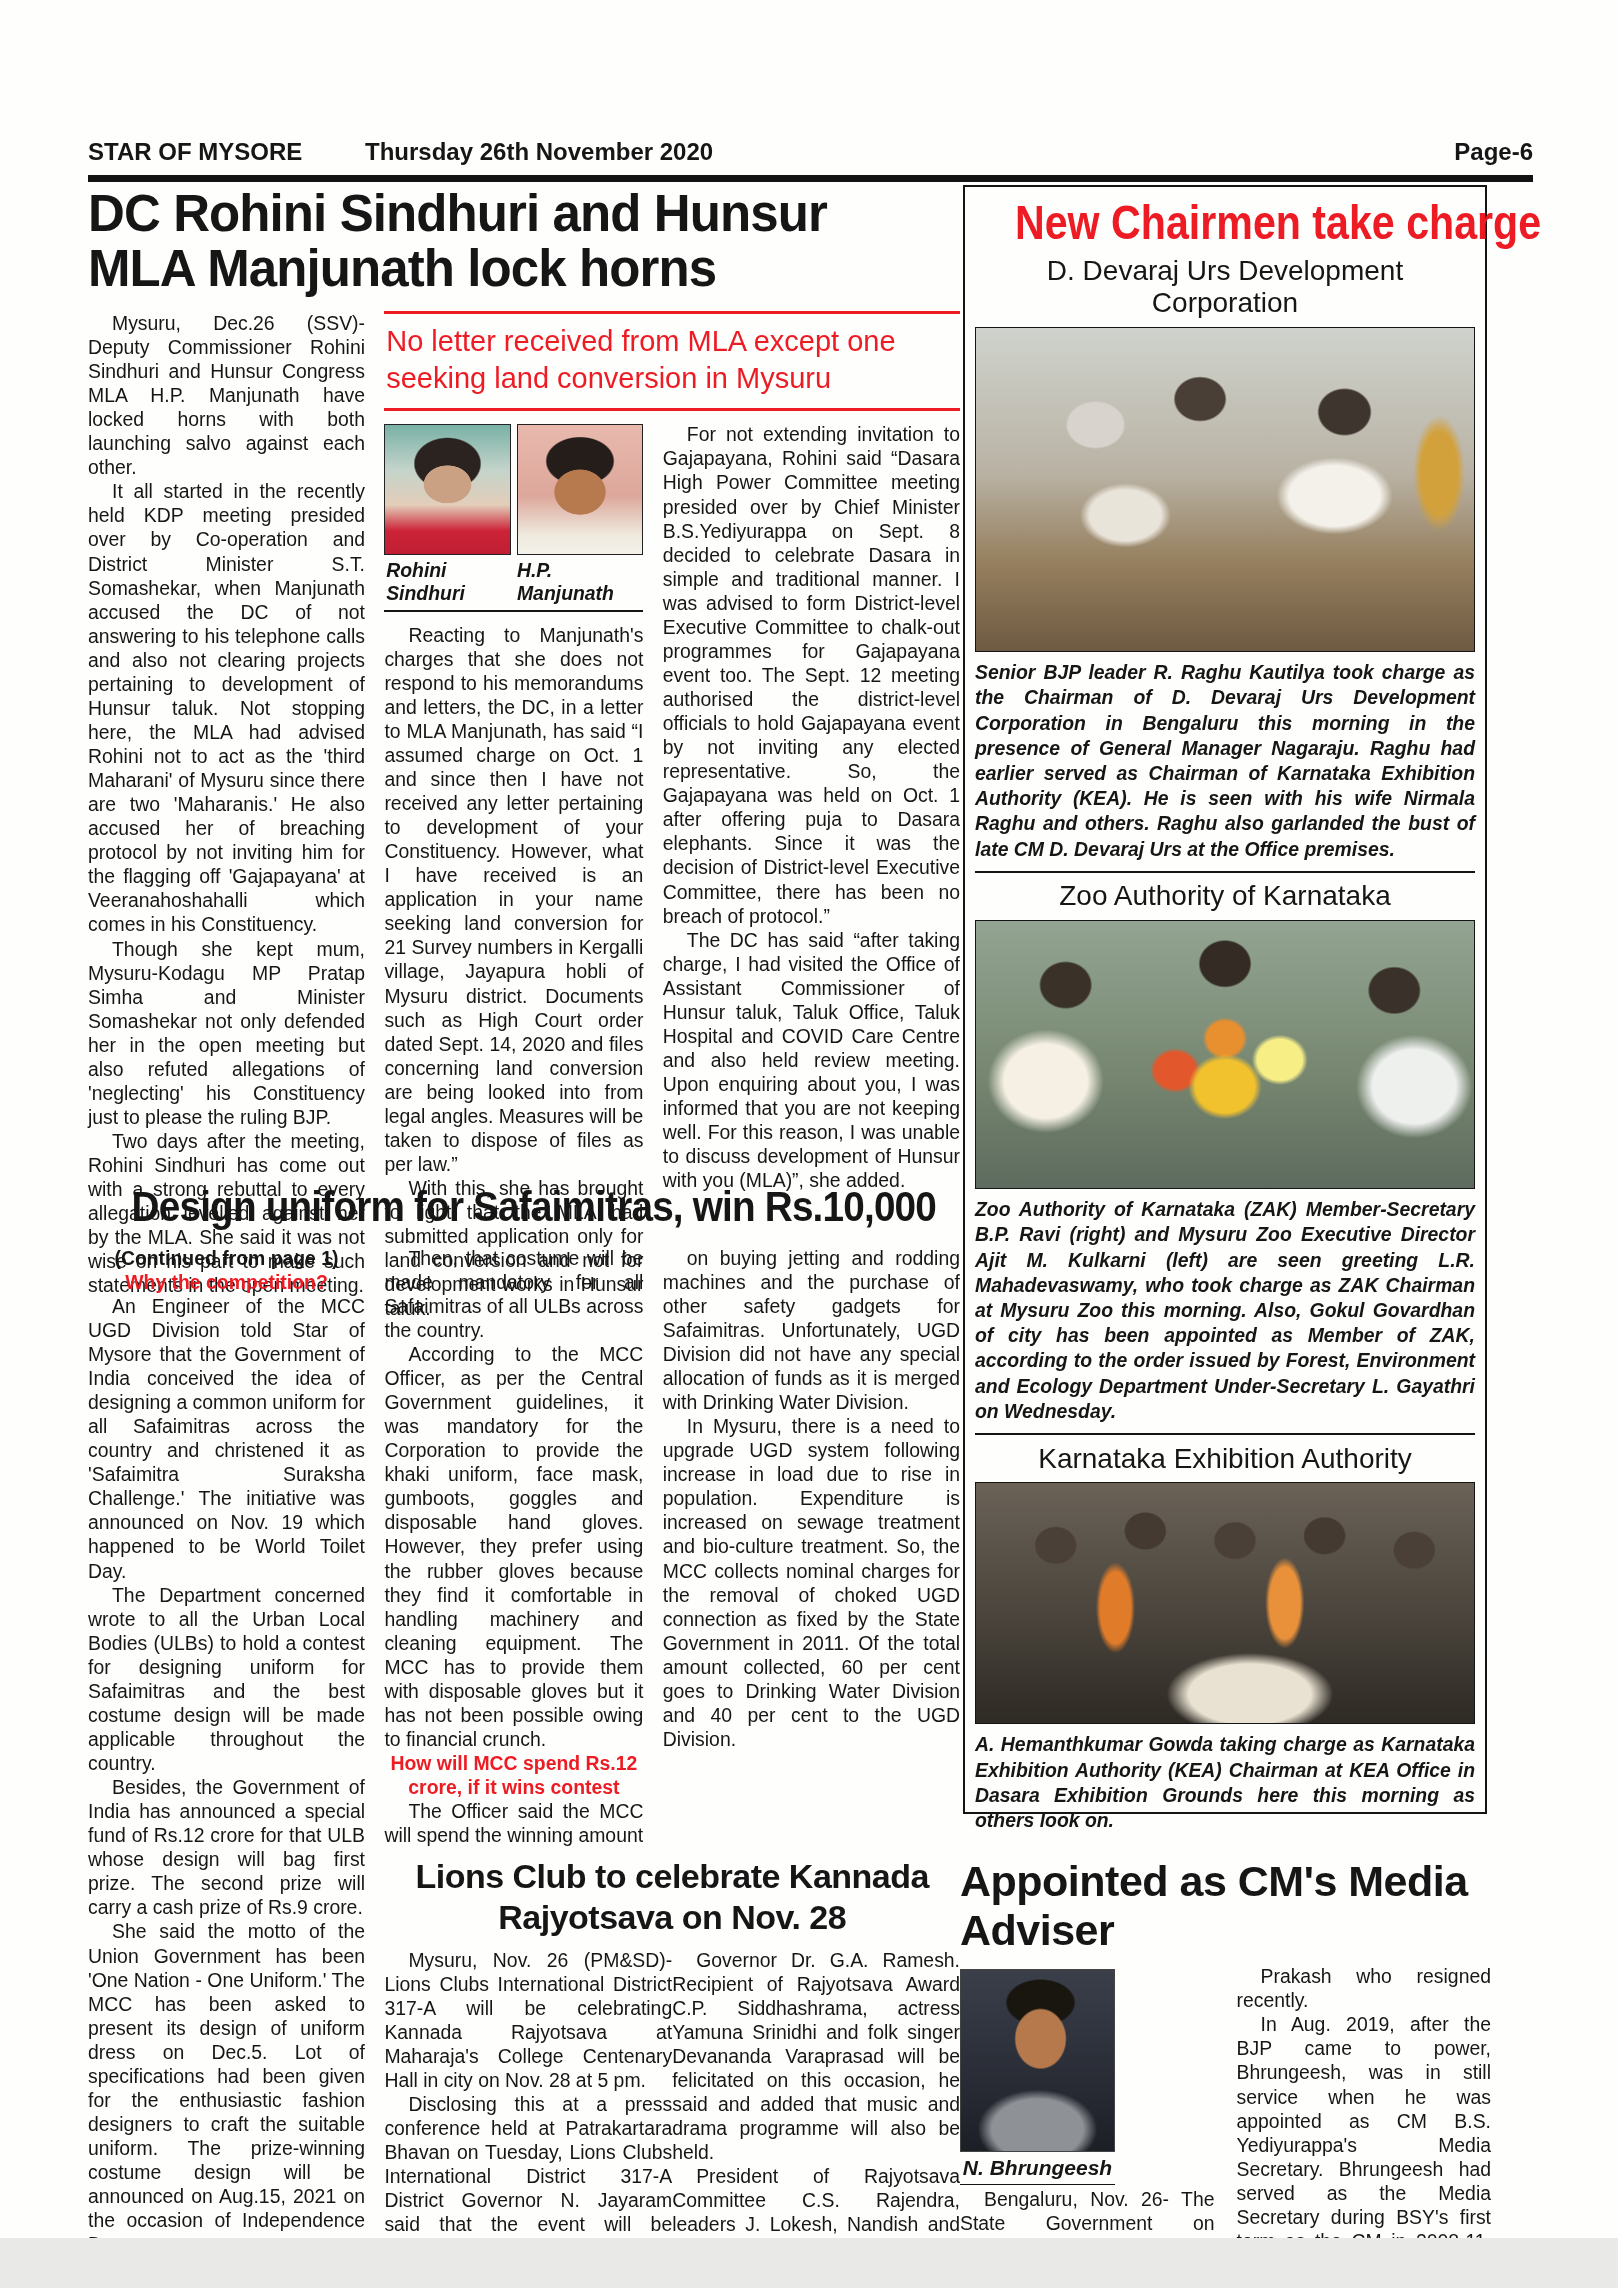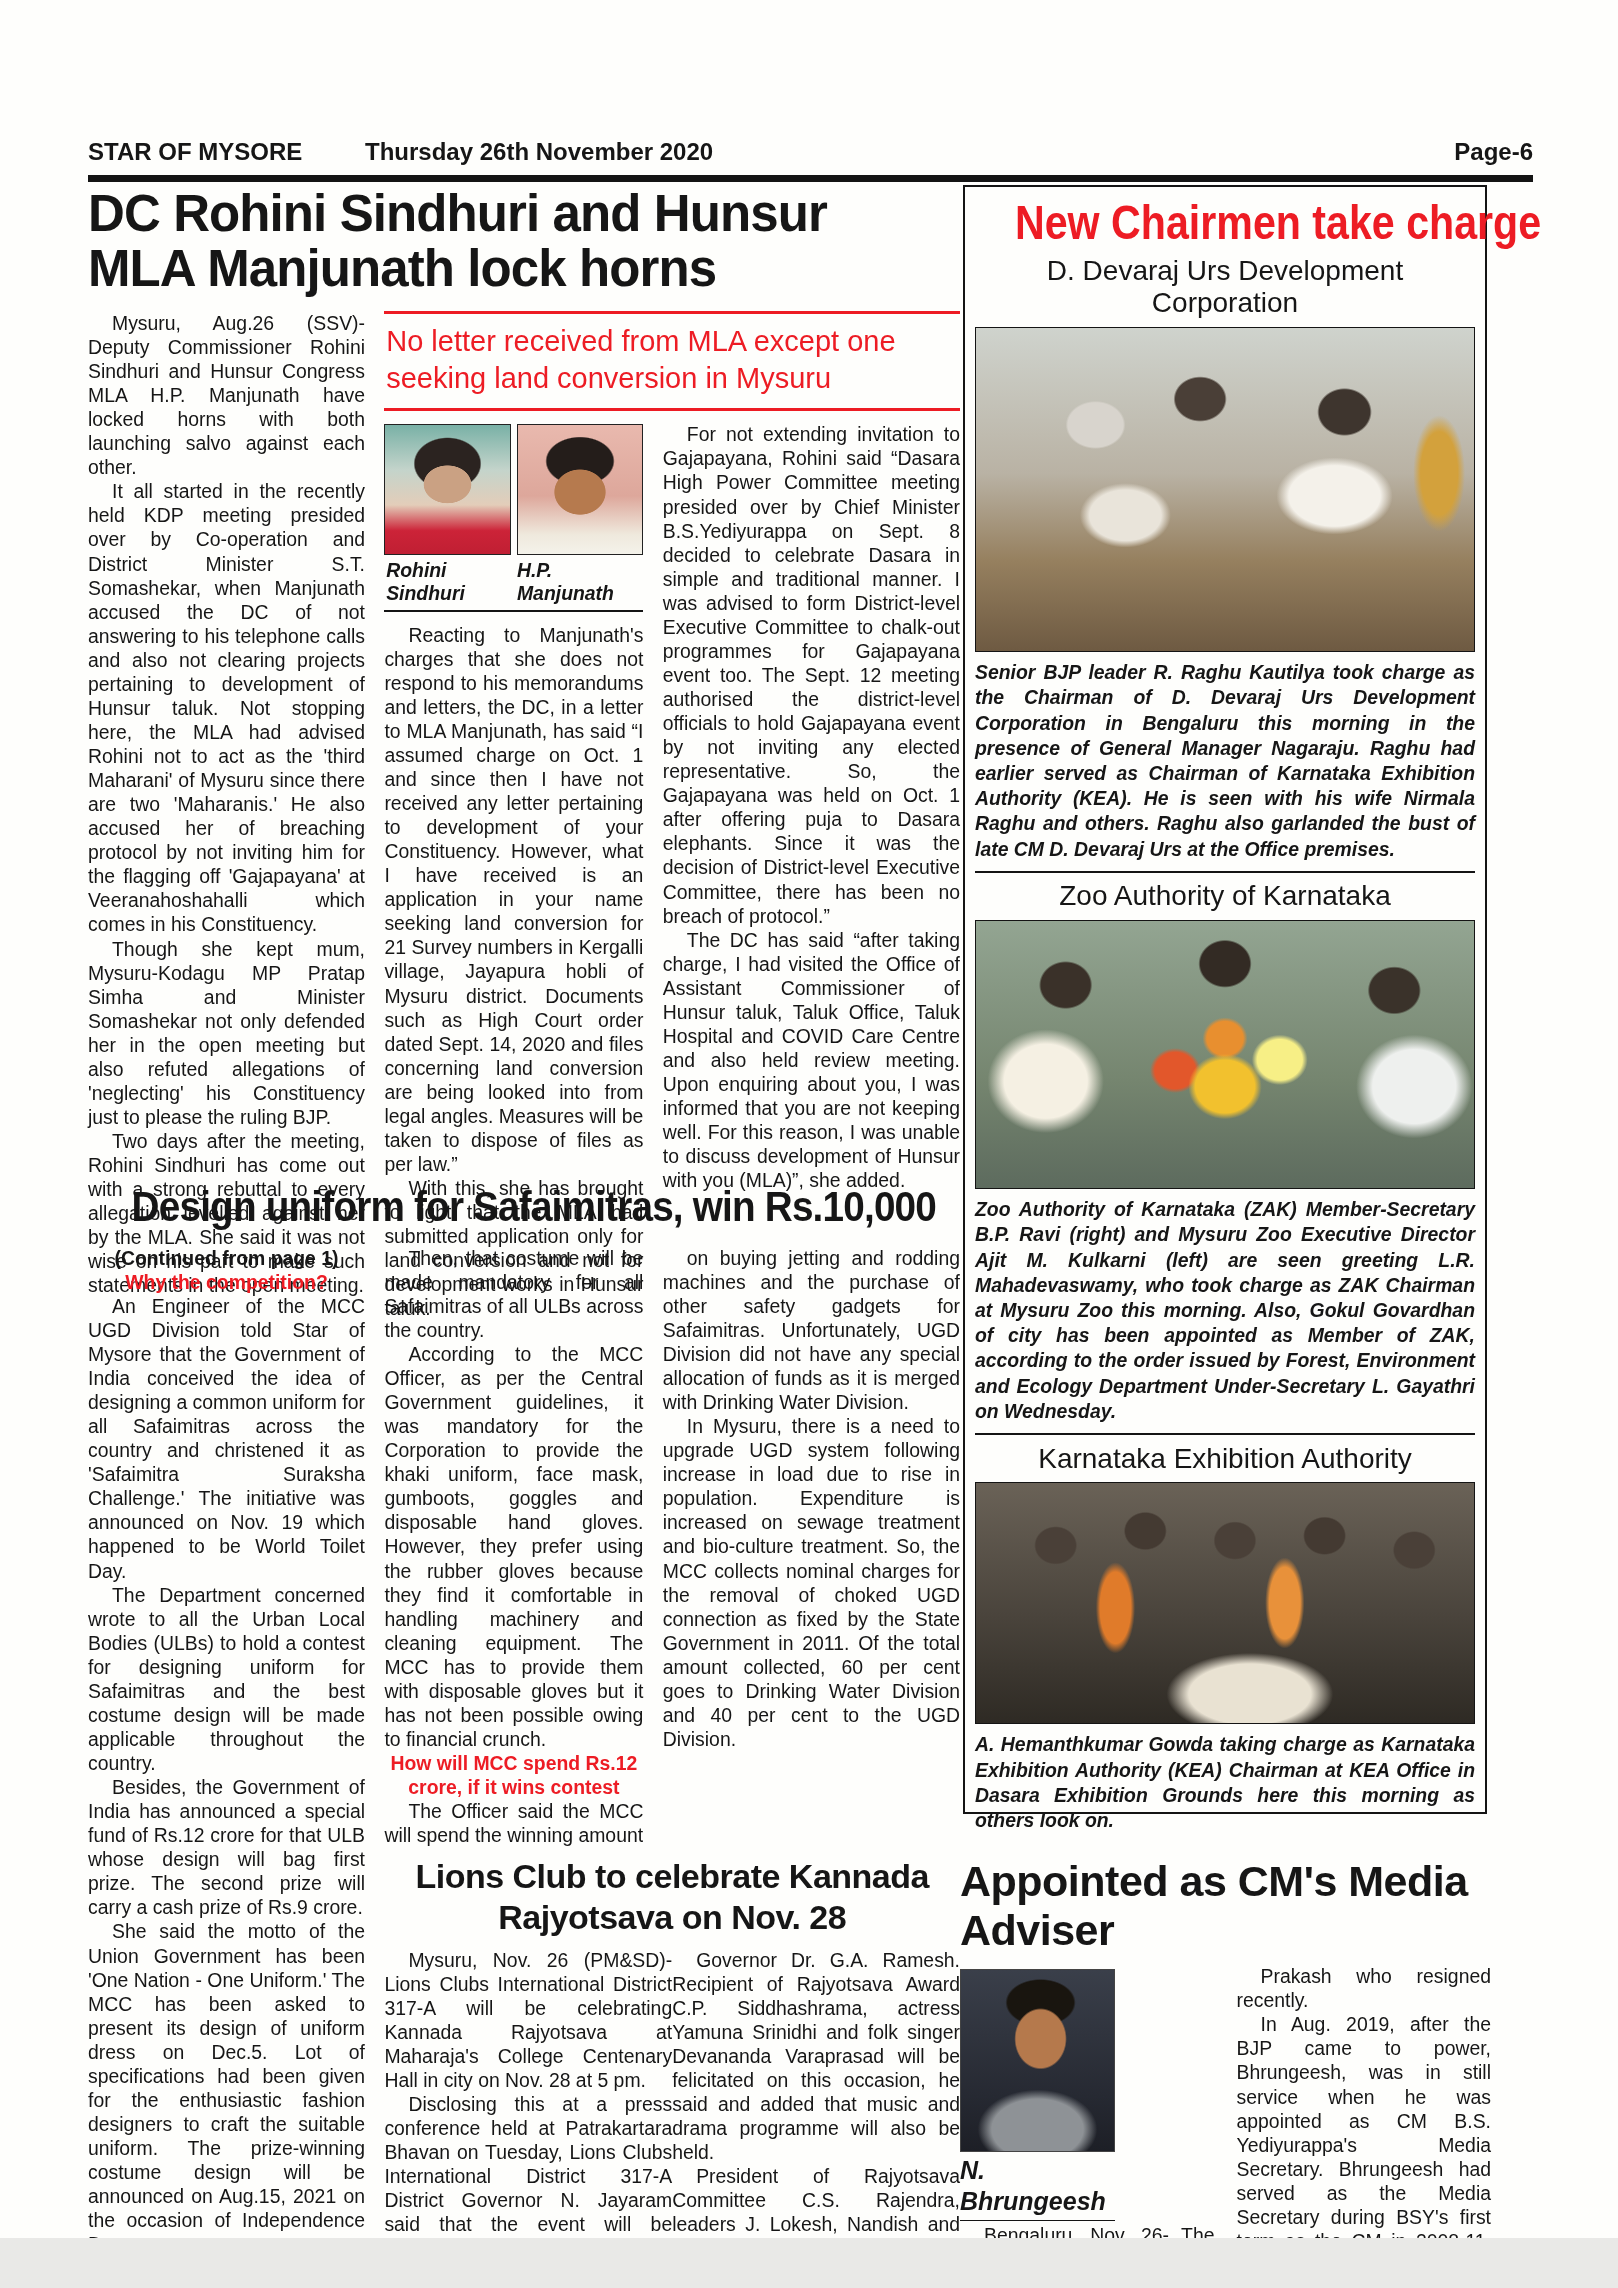--- a/index.html
+++ b/index.html
@@ -96,42 +96,42 @@
   
   .media-adviser { position:absolute; left:960px; top:1857px; width:531px; }
   .madv-headline { font-size:43px; font-weight:800; letter-spacing:-0.5px; }
   .madv-cols { display:grid; grid-template-columns:1fr 1fr; column-gap:22px; margin-top:9.2px; }
   .madv-photo-fig { float:left; width:155px; margin:4.6px 11px 1.8px 0; }
   #photo-bhrungeesh { width:100%; height:183px; border:0.9px solid #444; background:
       radial-gradient(41px 48px at 52% 38%, #b5794c 60%, transparent 64%),
       radial-gradient(55px 37px at 52% 18%, #19150f 60%, transparent 64%),
       radial-gradient(83px 55px at 50% 88%, #8e9296 55%, transparent 72%),
       linear-gradient(180deg,#3a3f4a 0%,#262932 70%,#1d1f26 100%); }
-  .madv-photo-cap { font-weight:bold; font-style:italic; font-size:25px; padding:2.8px 0 3.7px; border-bottom:1.8px solid #141414; }
+  .madv-photo-cap { font-weight:bold; font-style:italic; font-size:21px; padding:2.8px 0 3.7px; border-bottom:1.8px solid #141414; text-align:center; }
 </style>
 </head>
 <body>
 
 <div class="page">
 
   <div class="header-row">
     <span class="header-masthead">STAR OF MYSORE</span>
     <span class="header-date">Thursday 26th November 2020</span>
     <span class="header-page">Page-6</span>
   </div>
   <div class="top-rule"></div>
 
   <div class="main-article">
     <div class="ma-headline">
       <div>DC Rohini Sindhuri and Hunsur</div>
       <div>MLA Manjunath lock horns</div>
     </div>
     <div class="ma-grid">
       <div class="ma-col1 bt">
-        <p>Mysuru, Aug.26 (SSV)- Deputy Commissioner Rohini Sindhuri and Hunsur Congress MLA H.P. Manjunath have locked horns with both launching salvo against each other.</p>
+        <p>Mysuru, Dec.26 (SSV)- Deputy Commissioner Rohini Sindhuri and Hunsur Congress MLA H.P. Manjunath have locked horns with both launching salvo against each other.</p>
         <p>It all started in the recently held KDP meeting presided over by Co-operation and District Minister S.T. Somashekar, when Manjunath accused the DC of not answering to his telephone calls and also not clearing projects pertaining to development of Hunsur taluk. Not stopping here, the MLA had advised Rohini not to act as the 'third Maharani' of Mysuru since there are two 'Maharanis.' He also accused her of breaching protocol by not inviting him for the flagging off 'Gajapayana' at Veeranahoshahalli which comes in his Constituency.</p>
         <p>Though she kept mum, Mysuru-Kodagu MP Pratap Simha and Minister Somashekar not only defended her in the open meeting but also refuted allegations of 'neglecting' his Constituency just to please the ruling BJP.</p>
         <p>Two days after the meeting, Rohini Sindhuri has come out with a strong rebuttal to every allegation levelled against her by the MLA. She said it was not wise on his part to make such statements in the open meeting.</p>
       </div>
       <div class="ma-redbox">
         <div>No letter received from MLA except one</div>
         <div>seeking land conversion in Mysuru</div>
       </div>
       <div class="ma-photos-wrap">
         <div class="ma-photos">

